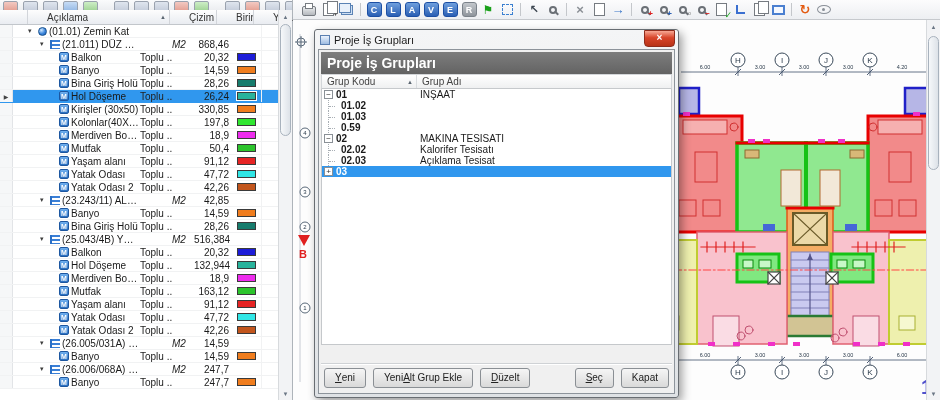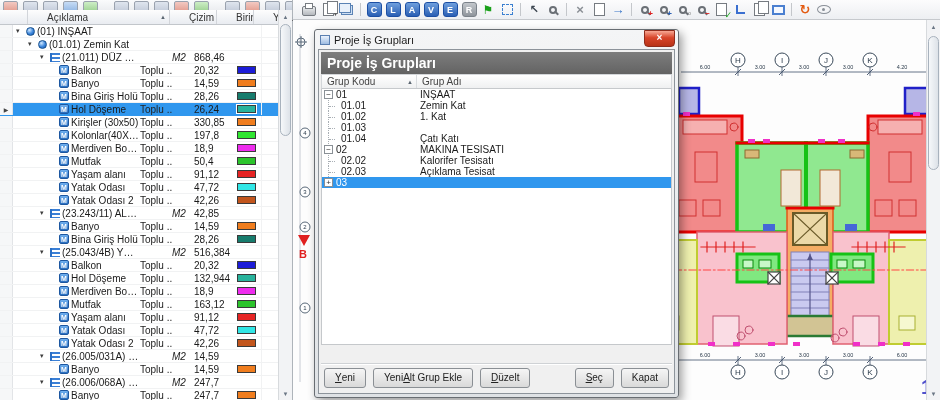--- a/index.html
+++ b/index.html
@@ -31,21 +31,21 @@
 
   #grid-rows{position:absolute;top:25px;left:0;width:279px;height:375px;overflow:hidden;}
   .grow{height:13px;display:flex;align-items:center;font-size:10px;border-bottom:1px solid #f1f2f3;box-sizing:border-box;white-space:nowrap;}
   .grow.sel{background:#3097ee;border-bottom-color:#3097ee;}
   .cg{width:13px;height:100%;flex:none;background:#f6f7f8;border-right:1px solid #e2e4e7;box-sizing:border-box;display:flex;align-items:center;justify-content:center;}
   .grow.sel .cg{background:#f6f7f8;}
   .rmk{font-size:6px;color:#444;}
   .ct{width:127px;flex:none;display:flex;align-items:center;gap:2px;box-sizing:border-box;overflow:hidden;}
   .cc{width:32px;flex:none;color:#222;overflow:hidden;}
   .cb{width:22px;flex:none;font-style:italic;}
-  .cm{width:38px;flex:none;padding-right:3px;box-sizing:border-box;}
+  .cm{width:38px;flex:none;text-align:right;padding-right:3px;box-sizing:border-box;}
   .ck{width:29px;flex:none;display:flex;align-items:center;justify-content:center;}
   .cgo{flex:1;height:100%;border-left:1px solid #f1f2f3;box-sizing:border-box;}
   .exp{font-size:7px;color:#3c3c3c;width:8px;flex:none;}
   .ico-sphere{width:9px;height:9px;border-radius:50%;flex:none;
      background:radial-gradient(circle at 35% 30%,#d2e9ff,#3c86dc 55%,#1a5cb0);border:1px solid #16508f;box-sizing:border-box;}
   .ico-poz{width:10px;height:9px;flex:none;background:repeating-linear-gradient(#3a7fd6 0 2px,#fff 2px 4px);border-left:2px solid #2a6fc6;box-sizing:border-box;}
   .ico-m{width:10px;height:10px;flex:none;border-radius:2px;background:linear-gradient(#71b1f0,#2a6fc0);border:1px solid #1c56a0;
      color:#fff;font-size:7px;font-weight:bold;display:flex;align-items:center;justify-content:center;box-sizing:border-box;}
   .lbl{overflow:hidden;text-overflow:ellipsis;}
   .sw{width:19px;height:8px;border:1px solid #3a3a3a;box-sizing:border-box;}
@@ -108,21 +108,21 @@
      font-size:10px;color:#444;box-sizing:border-box;align-items:center;}
   .dch1{width:95px;flex:none;padding-left:5px;display:flex;align-items:center;border-right:1px solid #d9dcdf;height:100%;box-sizing:border-box;}
   .dch2{flex:1;padding-left:5px;}
   #dlg-list{margin:0 2px;background:#fff;border:1px solid #c5c8cb;border-top:none;height:256px;overflow:hidden;box-sizing:border-box;position:relative;}
   .drow{height:11px;display:flex;align-items:center;font-size:10px;}
   .drow.dsel{background:#3097ee;color:#fff;}
   .dcode{width:95px;flex:none;display:flex;align-items:center;height:100%;box-sizing:border-box;}
   .expbox{width:9px;height:9px;margin-left:2px;border:1px solid #8a9096;background:#fff;color:#333;font-size:8px;line-height:7px;text-align:center;flex:none;box-sizing:border-box;}
   .tln{width:9px;height:100%;margin-left:6px;border-left:1px dotted #a8aeb4;flex:none;position:relative;}
   .tln:after{content:"";position:absolute;top:50%;left:0;width:6px;border-top:1px dotted #a8aeb4;}
-  .dct{margin-left:3px;}
+  .dct{margin-left:3px;font-weight:bold;}
   .dname{flex:1;padding-left:3px;overflow:hidden;white-space:nowrap;}
   #dlg-footer{position:absolute;left:2px;right:2px;bottom:2px;height:28px;border-top:1px solid #cfd2d5;box-shadow:0 1px 0 #fff inset;
      display:flex;align-items:center;padding:0 3px;gap:7px;box-sizing:border-box;}
   .dbtn{height:20px;padding:0 10px;font-size:10px;color:#222;background:linear-gradient(#f5f5f5,#e9e9e9 45%,#d9d9d9);
      border:1px solid #8a8f94;border-radius:3px;display:flex;align-items:center;justify-content:center;white-space:nowrap;}
   .spacer{flex:1;}
 </style>
 </head>
 <body>
 
@@ -163,33 +163,20 @@
       </div>
     <div class="hc w-renk">
         <span>Renk</span>
       </div>
     <div class="hc w-go">
         <span>Gö...</span>
       </div>
   </div>
 
   <div id="grid-rows">
-      <div class="grow">
-        <div class="cg"></div>
-        <div class="ct" style="padding-left: 3px;">
-          <span class="exp">▾</span>
-          <span class="ico-sphere"></span>
-          <span class="lbl">(01) İNŞAAT</span>
-        </div>
-        <div class="cc"></div>
-        <div class="cb"></div>
-        <div class="cm"></div>
-        <div class="ck"></div>
-        <div class="cgo"></div>
-      </div>
       <div class="grow">
         <div class="cg"></div>
         <div class="ct" style="padding-left: 15px;">
           <span class="exp">▾</span>
           <span class="ico-sphere"></span>
           <span class="lbl">(01.01) Zemin Kat</span>
         </div>
         <div class="cc"></div>
         <div class="cb"></div>
         <div class="cm"></div>
@@ -883,43 +870,34 @@
         <div class="drow">
           <div class="dcode">
             <span class="expbox">−</span>
             <span class="dct">01</span>
           </div>
           <div class="dname">İNŞAAT</div>
         </div>
         <div class="drow">
           <div class="dcode">
             <span class="tln"></span>
-            <span class="dct">01.01</span>
-          </div>
-          <div class="dname">Zemin Kat</div>
-        </div>
-        <div class="drow">
-          <div class="dcode">
-            <span class="tln"></span>
             <span class="dct">01.02</span>
           </div>
-          <div class="dname">1. Kat</div>
         </div>
         <div class="drow">
           <div class="dcode">
             <span class="tln"></span>
             <span class="dct">01.03</span>
           </div>
         </div>
         <div class="drow">
           <div class="dcode">
             <span class="tln"></span>
-            <span class="dct">01.04</span>
+            <span class="dct">0.59</span>
           </div>
-          <div class="dname">Çatı Katı</div>
         </div>
         <div class="drow">
           <div class="dcode">
             <span class="expbox">−</span>
             <span class="dct">02</span>
           </div>
           <div class="dname">MAKİNA TESİSATI</div>
         </div>
         <div class="drow">
           <div class="dcode">

